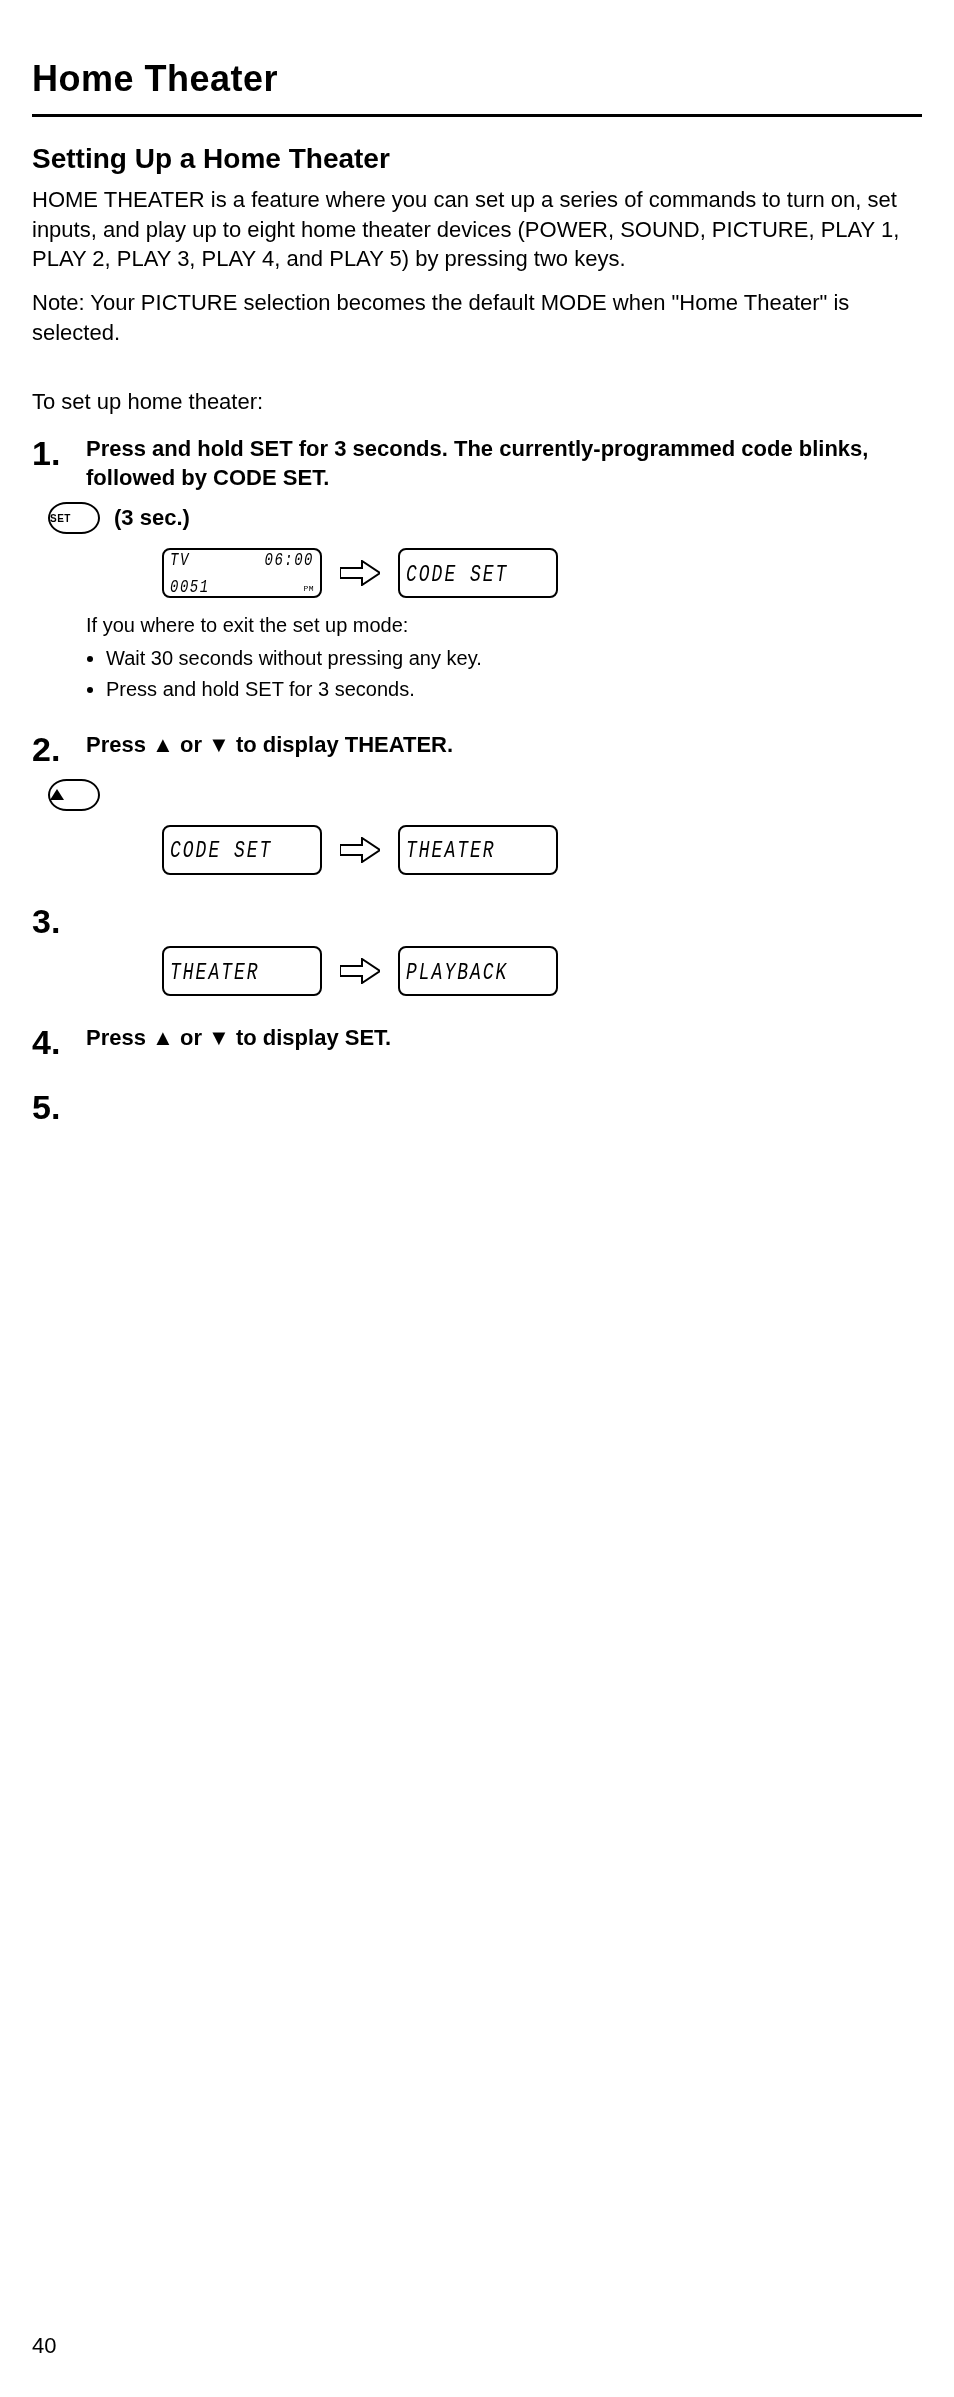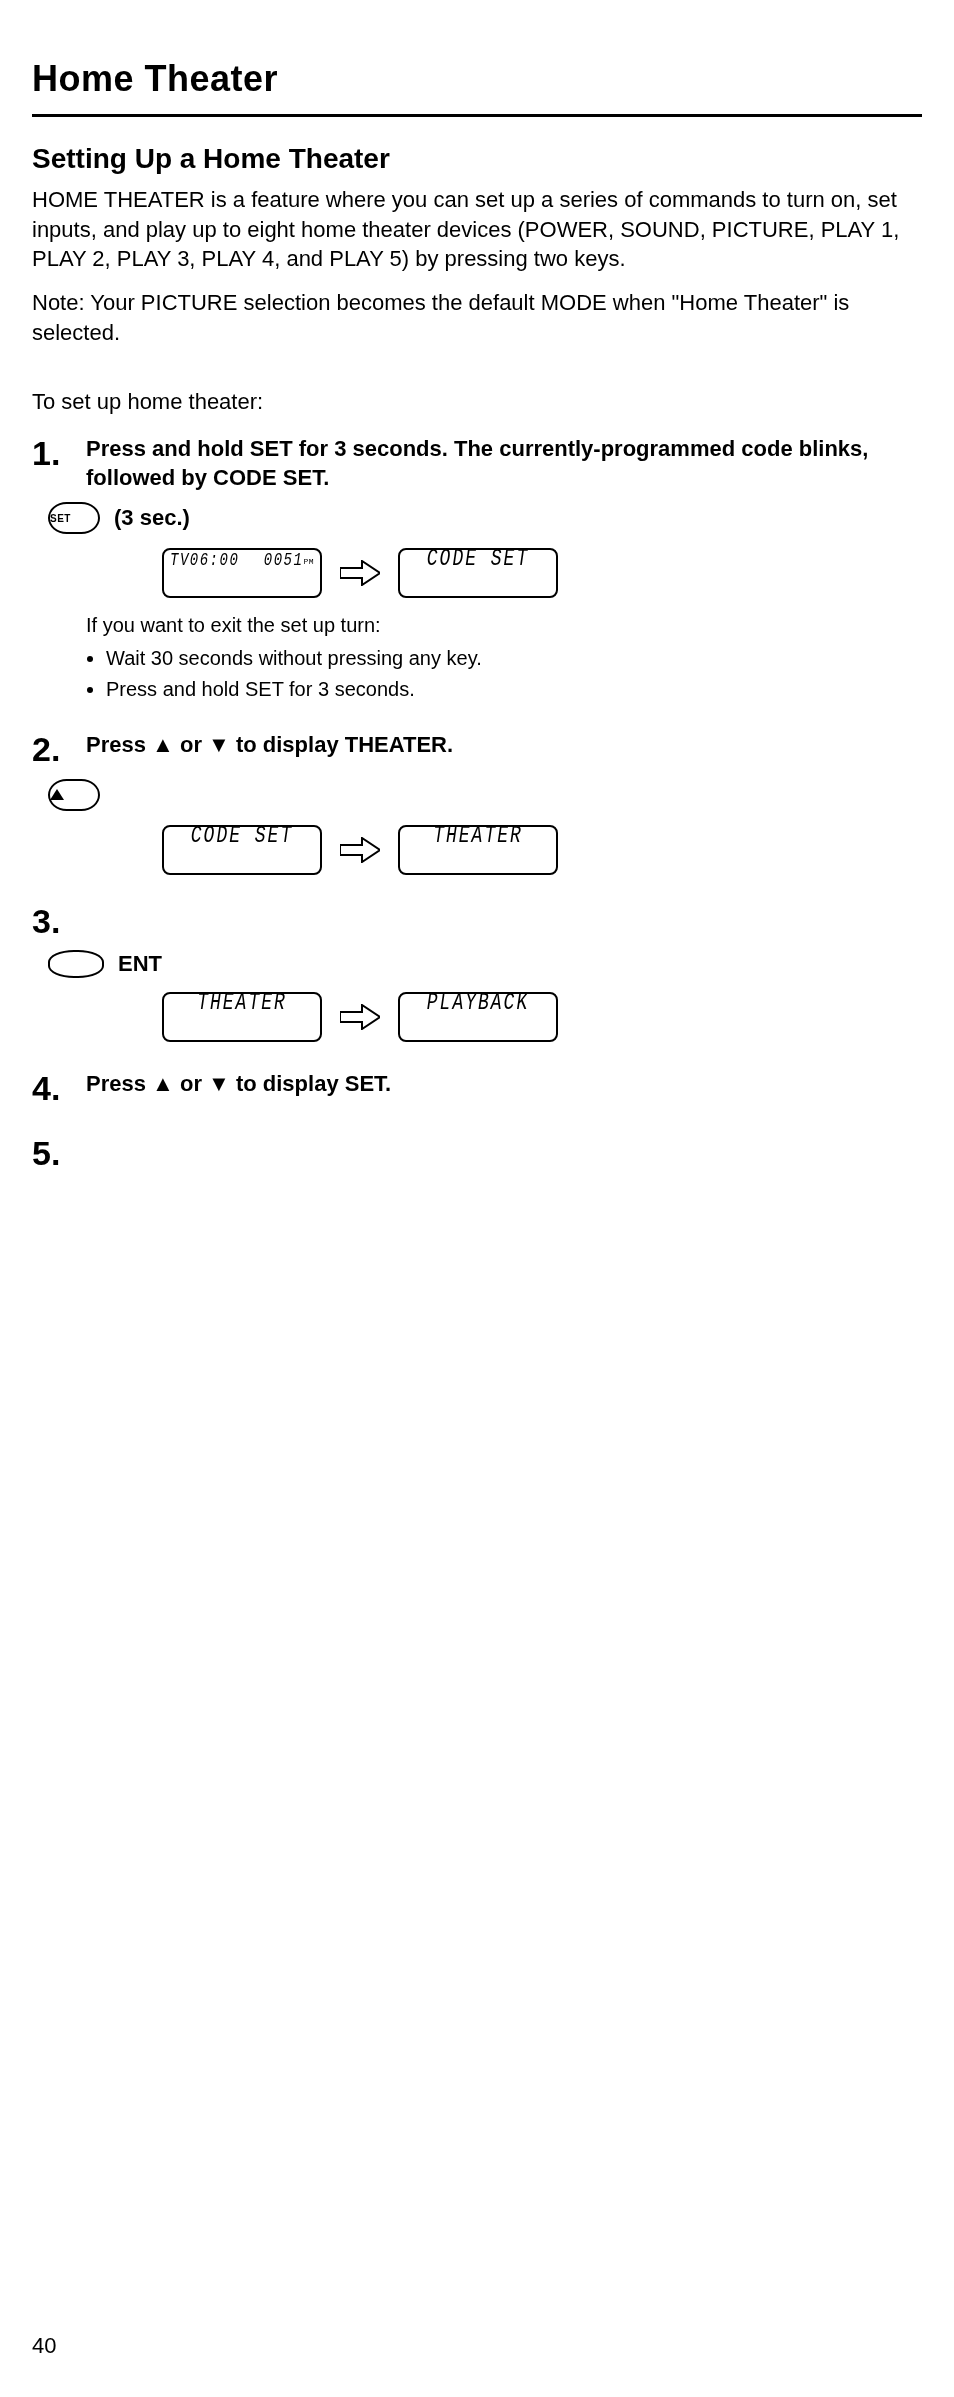--- a/index.html
+++ b/index.html
@@ -130,20 +130,21 @@
   .lcd {
     width: 160px;
     height: 50px;
     border: 2px solid #000;
     border-radius: 8px;
     padding: 3px 6px 2px 6px;
     position: relative;
     box-sizing: border-box;
     flex-shrink: 0;
     display: flex;
+    flex-direction: column;
     justify-content: center;
     overflow: hidden;
   }
   .lcd.two-line { justify-content: space-between; }
   .lcd-line { display: flex; justify-content: space-between; align-items: baseline; }
   .seg {
     font-family: "Courier New", monospace;
     font-size: 18px;
     letter-spacing: 2px;
     line-height: 1;
@@ -203,21 +204,21 @@
         <svg width="40" height="26" viewBox="0 0 40 26">
             <path d="M0 8 H22 V1 L40 13 L22 25 V18 H0 Z" fill="none" stroke="#000" stroke-width="2"></path>
           </svg>
       </span>
       <div class="lcd">
         <span class="seg">CODE SET</span>
       </div>
     </div>
 
     <div class="step-sub">
-      <span>If you want to exit the set up turn:</span>
+      <span>If you where to exit the set up mode:</span>
       <ul class="step-list">
         <li>Wait 30 seconds without pressing any key.</li>
         <li>Press and hold SET for 3 seconds.</li>
       </ul>
     </div>
   </div>
 
   <div class="step">
     <div class="step-head">
       <div class="step-num">2.</div>
@@ -243,24 +244,20 @@
         <span class="seg">THEATER</span>
       </div>
     </div>
   </div>
 
   <div class="step">
     <div class="step-head">
       <div class="step-num">3.</div>
     </div>
 
-    <div class="icon-row">
-      <div class="oval-btn empty"></div>
-      <span class="icon-caption">ENT</span>
-    </div>
 
     <div class="lcd-row">
       <div class="lcd">
         <span class="seg">THEATER</span>
       </div>
       <span class="arrow">
         <svg width="40" height="26" viewBox="0 0 40 26">
             <path d="M0 8 H22 V1 L40 13 L22 25 V18 H0 Z" fill="none" stroke="#000" stroke-width="2"></path>
           </svg>
       </span>

